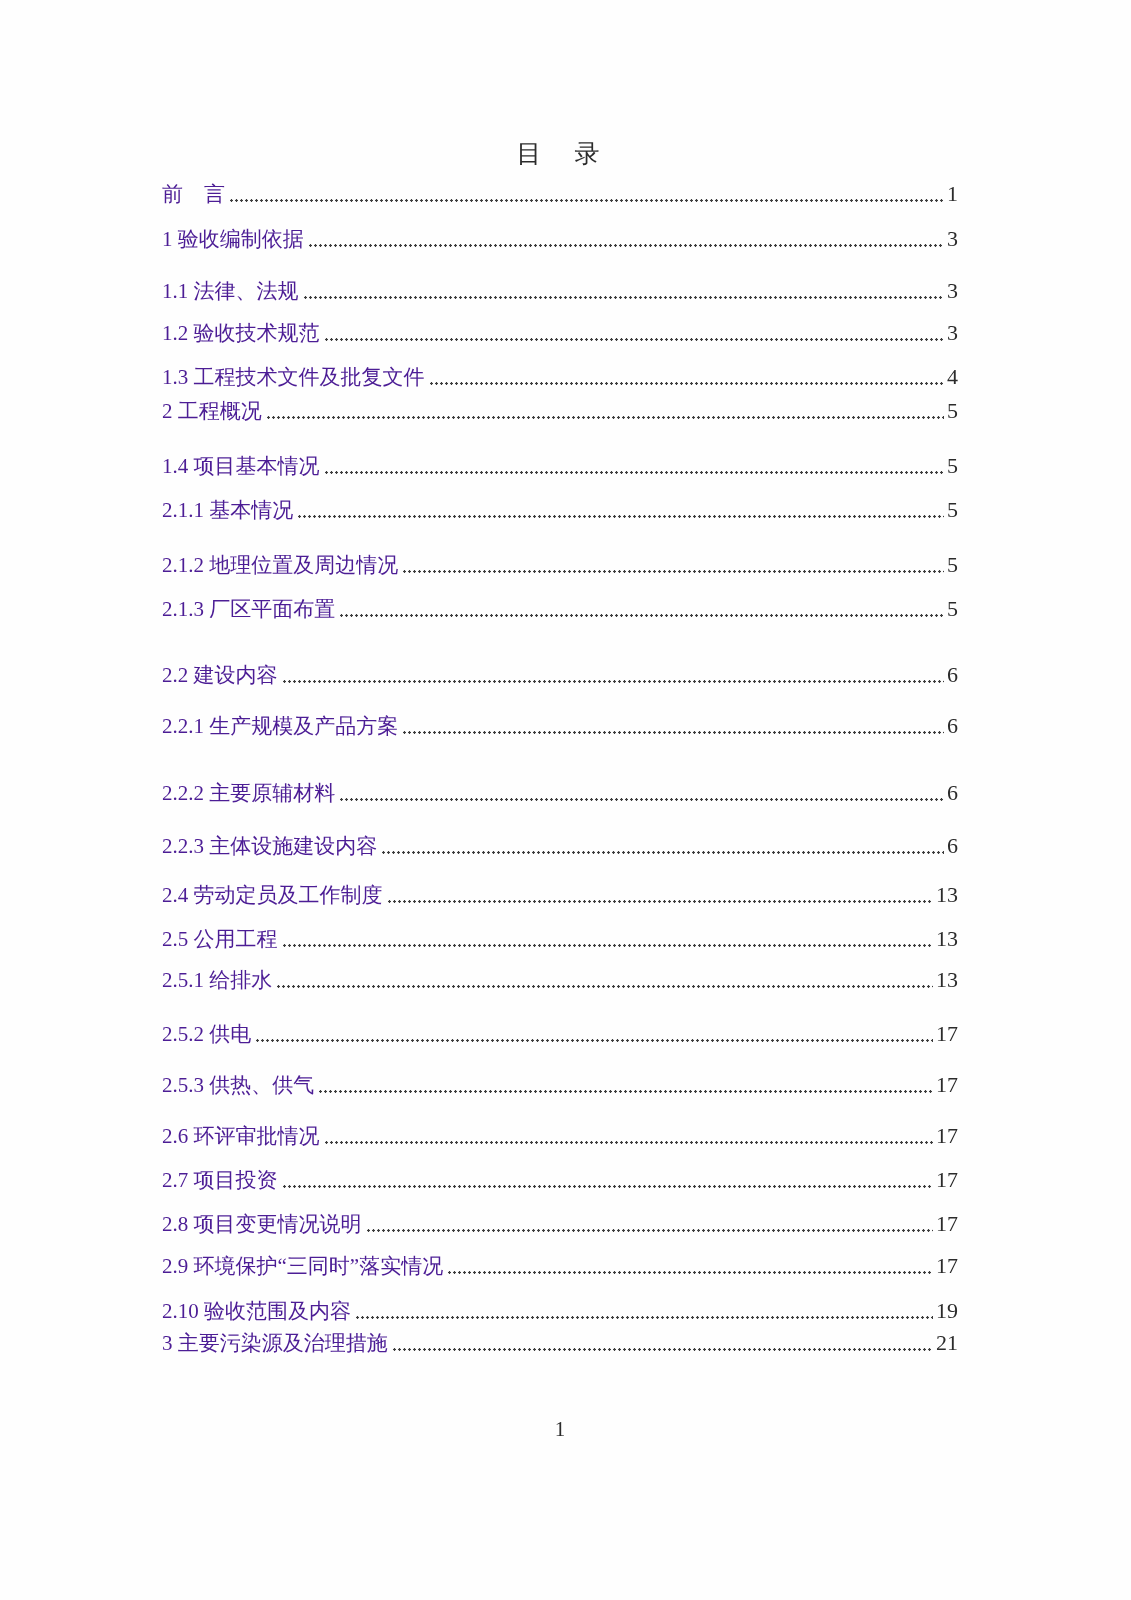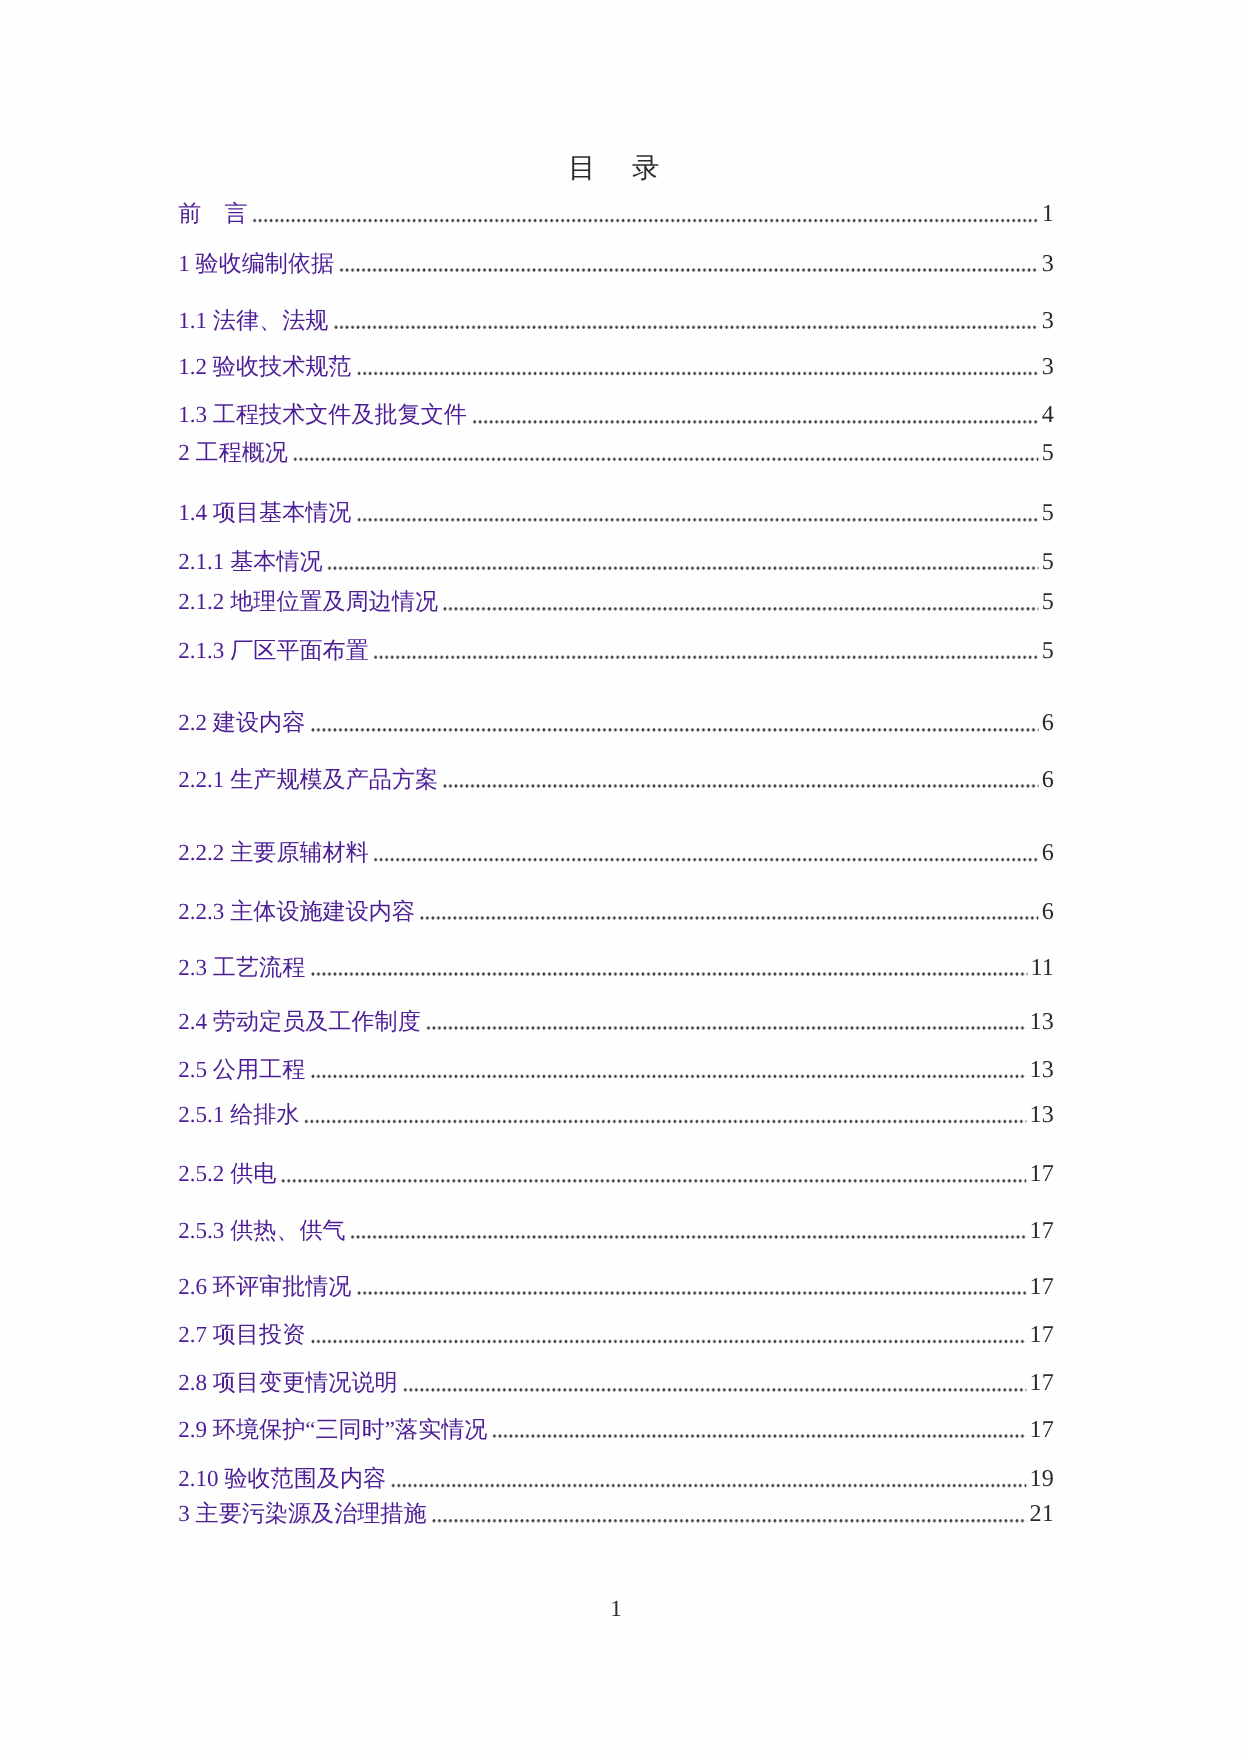--- a/index.html
+++ b/index.html
@@ -114,21 +114,21 @@
     <span class="toc-dots"></span>
     <span class="toc-page">5</span>
   </div>
 
   <div class="toc-row" style="margin-top:20px">
     <span class="toc-label">2.1.1 基本情况</span>
     <span class="toc-dots"></span>
     <span class="toc-page">5</span>
   </div>
 
-  <div class="toc-row" style="margin-top:13px">
+  <div class="toc-row" style="margin-top:31px">
     <span class="toc-label">2.1.2 地理位置及周边情况</span>
     <span class="toc-dots"></span>
     <span class="toc-page">5</span>
   </div>
 
   <div class="toc-row" style="margin-top:20px">
     <span class="toc-label">2.1.3 厂区平面布置</span>
     <span class="toc-dots"></span>
     <span class="toc-page">5</span>
   </div>
@@ -151,25 +151,20 @@
     <span class="toc-page">6</span>
   </div>
 
   <div class="toc-row" style="margin-top:29px">
     <span class="toc-label">2.2.3 主体设施建设内容</span>
     <span class="toc-dots"></span>
     <span class="toc-page">6</span>
   </div>
 
 
-  <div class="toc-row" style="margin-top:27px">
-    <span class="toc-label">2.3 工艺流程</span>
-    <span class="toc-dots"></span>
-    <span class="toc-page">11</span>
-  </div>
 
   <div class="toc-row" style="margin-top:25px">
     <span class="toc-label">2.4 劳动定员及工作制度</span>
     <span class="toc-dots"></span>
     <span class="toc-page">13</span>
   </div>
 
   <div class="toc-row" style="margin-top:20px">
     <span class="toc-label">2.5 公用工程</span>
     <span class="toc-dots"></span>

